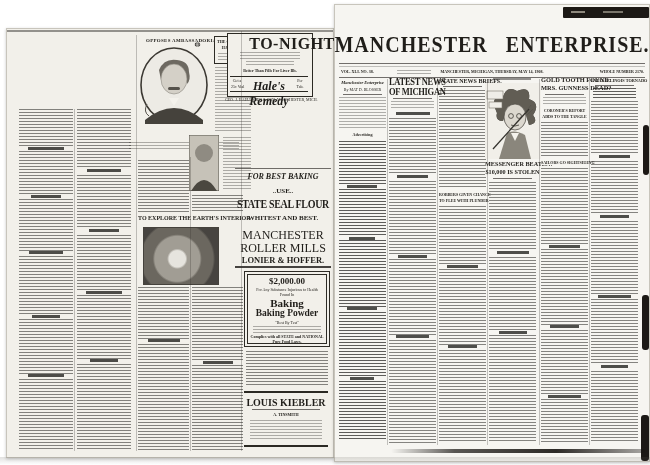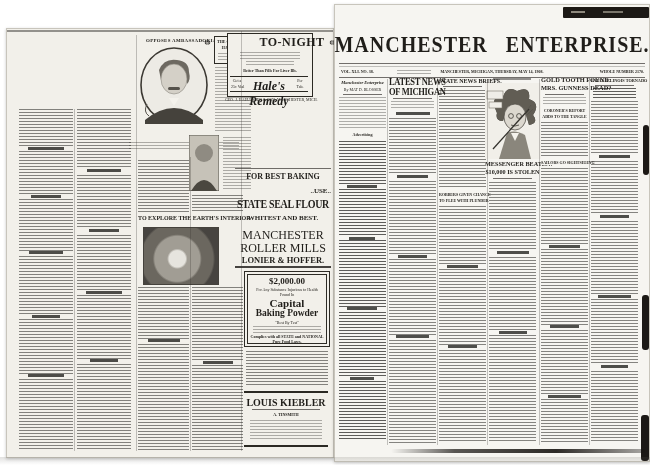--- a/index.html
+++ b/index.html
@@ -88,52 +88,52 @@
   <div class="g" style="left:131px;top:258px;width:51px;height:164px;"></div>
   <div class="gap" style="left:131px;top:310px;width:51px;height:4px;"></div>
   <div class="bar" style="left:141px;top:310px;width:32px;"></div>
   <div class="g" style="left:185px;top:258px;width:51px;height:164px;"></div>
   <div class="gap" style="left:185px;top:332px;width:51px;height:4px;"></div>
   <div class="bar" style="left:196px;top:332px;width:30px;"></div>
 
   <div class="box" style="left:220px;top:4px;width:84px;height:62px;border:1.5px solid #2b2923;">
     <div style="position:absolute;left:0;top:2px;width:100%;display:flex;justify-content:center;align-items:center;gap:2px;">
       <span style="width:9px;height:9px;border:1px solid #2b2923;border-radius:50%;font-size:8px;transform:scale(.45);display:flex;align-items:center;justify-content:center;font-weight:bold;">HR</span>
-      <span class="h" style="position:static;font-size:12px;letter-spacing:.5px;margin-left:44px;">TO-NIGHT</span>
+      <span class="h" style="position:static;font-size:16px;letter-spacing:.5px;margin-left:44px;">TO-NIGHT</span>
       <span style="width:9px;height:9px;border:1px solid #2b2923;border-radius:50%;font-size:8px;transform:scale(.45);display:flex;align-items:center;justify-content:center;font-weight:bold;">HR</span>
     </div>
     <div class="g f" style="left:12px;top:18px;width:60px;height:8px;"></div>
     <div class="g f" style="left:18px;top:27px;width:48px;height:5px;"></div>
     <span class="s" style="left:3px;top:34px;width:156px;font-weight:bold;">Better Than Pills For Liver Ills.</span>
     <div style="position:absolute;left:2px;top:42px;width:78px;height:14px;border-top:1px solid #2b2923;border-bottom:1px solid #2b2923;">
       <span class="s" style="left:1px;top:1px;width:24px;">Get a</span>
       <span class="s" style="left:1px;top:7px;width:24px;">25c Vial</span>
       <span style="position:absolute;left:14px;top:2px;width:50px;text-align:center;font-style:italic;font-weight:bold;font-size:12px;">Hale's Remedy</span>
       <span class="s" style="left:64px;top:1px;width:24px;">Per</span>
       <span class="s" style="left:64px;top:7px;width:24px;">Tab.</span>
     </div>
   </div>
   <span class="s" style="left:218px;top:68px;width:176px;">GEO. J. HAEUSSLER &amp; SON, MANCHESTER, MICH.</span>
 
 
   <div class="hr" style="left:228px;top:139px;width:96px;"></div>
-  <div class="h" style="left:228px;top:144px;width:96px;font-size:8px;">FOR BEST BAKING</div>
-  <div class="h" style="left:228px;top:159px;width:96px;font-size:7px;text-align:right;">..USE..</div>
+  <div class="h" style="left:228px;top:144px;width:96px;font-size:8px;font-style:italic;">FOR BEST BAKING</div>
+  <div class="h" style="left:228px;top:159px;width:96px;font-size:7px;">..USE..</div>
   <div class="h cond" style="left:228px;top:170px;width:96px;font-size:10px;">STATE SEAL FLOUR</div>
   <div class="h" style="left:228px;top:186px;width:96px;font-size:7px;">WHITEST AND BEST.</div>
   <div class="h" style="left:228px;top:200px;width:96px;font-size:12px;font-weight:normal;">MANCHESTER</div>
   <div class="h" style="left:228px;top:213px;width:96px;font-size:12px;font-weight:normal;">ROLLER MILLS</div>
   <div class="h" style="left:228px;top:227px;width:96px;font-size:8.5px;">LONIER &amp; HOFFER.</div>
   <div class="hr heavy" style="left:228px;top:237px;width:96px;"></div>
 
   <div class="box" style="left:237px;top:242px;width:84px;height:74px;border:1px solid #2d2b25;box-shadow:inset 0 0 0 2px var(--paper), inset 0 0 0 3px #2d2b25;">
     <div class="h" style="left:0;top:5px;width:84px;font-size:9px;">$2,000.00</div>
     <span class="s" style="left:2px;top:15px;width:160px;">For Any Substance Injurious to Health</span>
     <span class="s" style="left:2px;top:20px;width:160px;">Found In</span>
-    <div class="h" style="left:0;top:26px;width:84px;font-size:11px;">Capital</div>
+    <div class="h" style="left:0;top:26px;width:84px;font-size:11px;">Baking</div>
     <div class="h" style="left:0;top:37px;width:84px;font-size:9.5px;">Baking Powder</div>
     <span class="s" style="left:2px;top:48px;width:160px;">"Best By Test"</span>
     <div class="g f" style="left:8px;top:54px;width:68px;height:7px;"></div>
     <span class="s" style="left:2px;top:62px;width:160px;font-weight:bold;">Complies with all STATE and NATIONAL</span>
     <span class="s" style="left:2px;top:67px;width:160px;font-weight:bold;">Pure Food Laws.</span>
   </div>
 
   <div class="g" style="left:239px;top:322px;width:82px;height:36px;"></div>
 
   <div style="position:absolute;left:237px;top:362px;width:84px;height:52px;border-top:2px solid #2b2923;border-bottom:2px solid #2b2923;">

